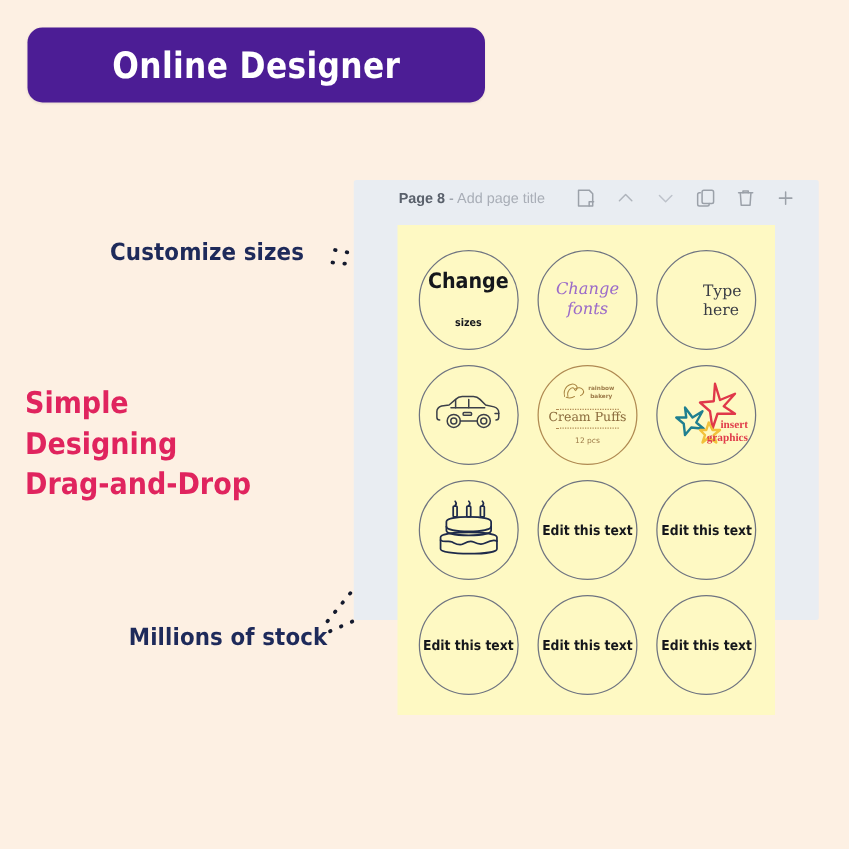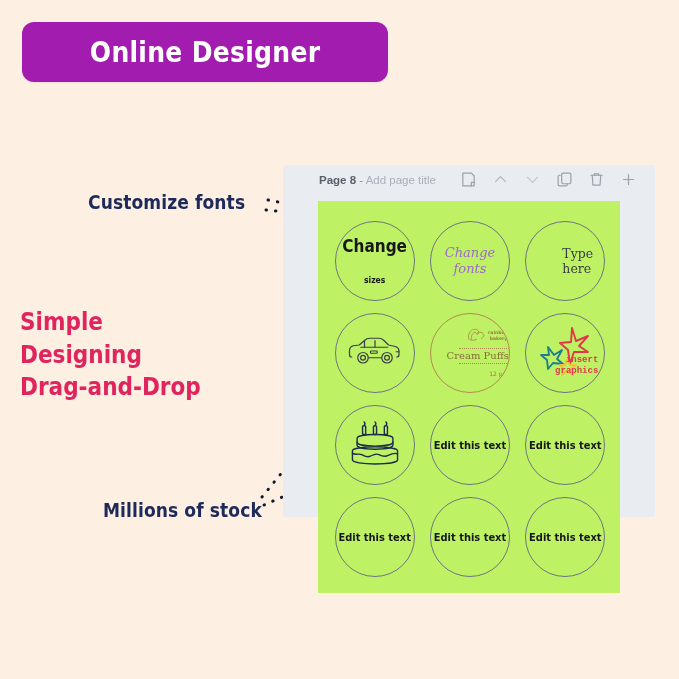--- a/index.html
+++ b/index.html
@@ -8,21 +8,21 @@
     background:#fdf0e3;
     font-family:"Liberation Sans", sans-serif;
     overflow:hidden;
     position:relative;
   }
   .stage{position:absolute;inset:0;}
 
   
   .header-pill{
     position:absolute;left:22px;top:22px;width:366px;height:60px;
-    background:#a21caf;border-radius:12px;
+    background:#4c1d95;border-radius:12px;
     display:flex;align-items:center;justify-content:center;
     box-shadow:0 1px 2px rgba(0,0,0,.07);
   }
   .header-pill .title{
     color:#ffffff;font-weight:bold;font-size:29px;letter-spacing:.3px;
     font-family:"DejaVu Sans Condensed","Liberation Sans",sans-serif;
     transform:scaleX(.96);
   }
 
   
@@ -38,21 +38,21 @@
     position:absolute;left:20px;top:306px;width:240px;
     color:#e0245e;font-weight:bold;font-size:24px;line-height:1.36;
     font-family:"DejaVu Sans Condensed","Liberation Sans",sans-serif;
   }
 
   
   .dots{position:absolute;left:0;top:0;width:679px;height:679px;pointer-events:none;}
 
   
   .editor{
-    position:absolute;left:283px;top:165px;width:372px;height:352px;
+    position:absolute;left:283px;top:144px;width:372px;height:352px;
     background:#e9edf2;border-radius:2px;
   }
   .editor-bar{
     position:absolute;left:0;top:0;width:100%;height:36px;
     display:flex;align-items:center;
   }
   .page-label{
     position:absolute;left:36px;top:9px;font-size:11.5px;white-space:nowrap;
   }
   .page-label .pg{color:#59606b;font-weight:bold;}
@@ -60,21 +60,21 @@
   .page-label .ph{color:#a9aeb7;font-weight:normal;}
   .bar-icons{
     position:absolute;right:18px;top:6px;display:flex;align-items:center;gap:15px;
   }
   .bar-icons .ic{width:17px;height:17px;display:block;opacity:.62;}
   .bar-icons .ic svg{display:block;}
 
   
   .canvas{
     position:absolute;left:35px;top:36px;width:302px;height:392px;
-    background:#bef264;
+    background:#fef9c3;
   }
   .grid{
     position:absolute;left:9px;top:14px;width:286px;height:368px;
     display:grid;grid-template-columns:repeat(3,1fr);grid-template-rows:repeat(4,1fr);
   }
   .cell{position:relative;display:flex;align-items:center;justify-content:center;}
   .circle{
     width:80px;height:80px;border-radius:50%;border:1px solid #6f7480;
     display:flex;flex-direction:column;align-items:center;justify-content:center;
     box-sizing:border-box;position:relative;overflow:hidden;
@@ -95,32 +95,32 @@
     font-style:italic;color:#9b6bc9;font-size:13px;line-height:1.25;text-align:center;
   }
   
   .t-type{
     font-family:"DejaVu Serif","Liberation Serif",serif;
     color:#3a3d45;font-size:12.5px;margin-left:36px;
   }
   
   .t-insert{
     position:absolute;right:6px;bottom:16px;text-align:right;
-    font-family:Liberation Mono, monospace;
+    font-family:Liberation Serif, serif;
     font-size:9px;line-height:1.15;color:#e03b4a;font-weight:600;
   }
   
   .t-edit{
     font-family:"DejaVu Sans Condensed","Liberation Sans",sans-serif;
     font-weight:bold;font-size:11px;color:#15171c;white-space:nowrap;
   }
   
   .bakery{
     position:absolute;inset:0;display:flex;flex-direction:column;
-    align-items:flex-end;justify-content:center;
+    align-items:center;justify-content:center;
   }
   .bk-top{display:flex;align-items:center;gap:2px;margin-top:-3px;}
   .bk-brand{
     font-family:"DejaVu Sans","Liberation Sans",sans-serif;
     font-size:4.6px;color:#9c7a48;line-height:1.25;text-align:center;font-weight:600;
   }
   .bk-dash{width:50px;height:0;border-top:1px dotted #b08a52;margin:2px 0;}
   .bk-name{
     font-family:"DejaVu Serif","Liberation Serif",serif;
     font-size:10px;color:#8a6a3c;line-height:1;
@@ -143,21 +143,21 @@
   <svg class="dots" viewBox="0 0 679 679" xmlns="http://www.w3.org/2000/svg">
     <g fill="none" stroke="#141a2e" stroke-width="3" stroke-linecap="round" stroke-dasharray="0.5 9">
       <path d="M268,200 L372,220"></path>
       <path d="M266,210 L455,228"></path>
       <path d="M262,497 L358,379"></path>
       <path d="M264,505 L344,470"></path>
     </g>
   </svg>
 
   <div class="anno" id="anno-fonts">
-    <span>Customize fonts</span>
+    <span>Customize sizes</span>
   </div>
 
   <div id="anno-drag">
     <div>Simple</div>
     <div>Designing</div>
     <div>Drag-and-Drop</div>
   </div>
 
   <div class="anno" id="anno-stock">
     <div>Millions of stock</div>

